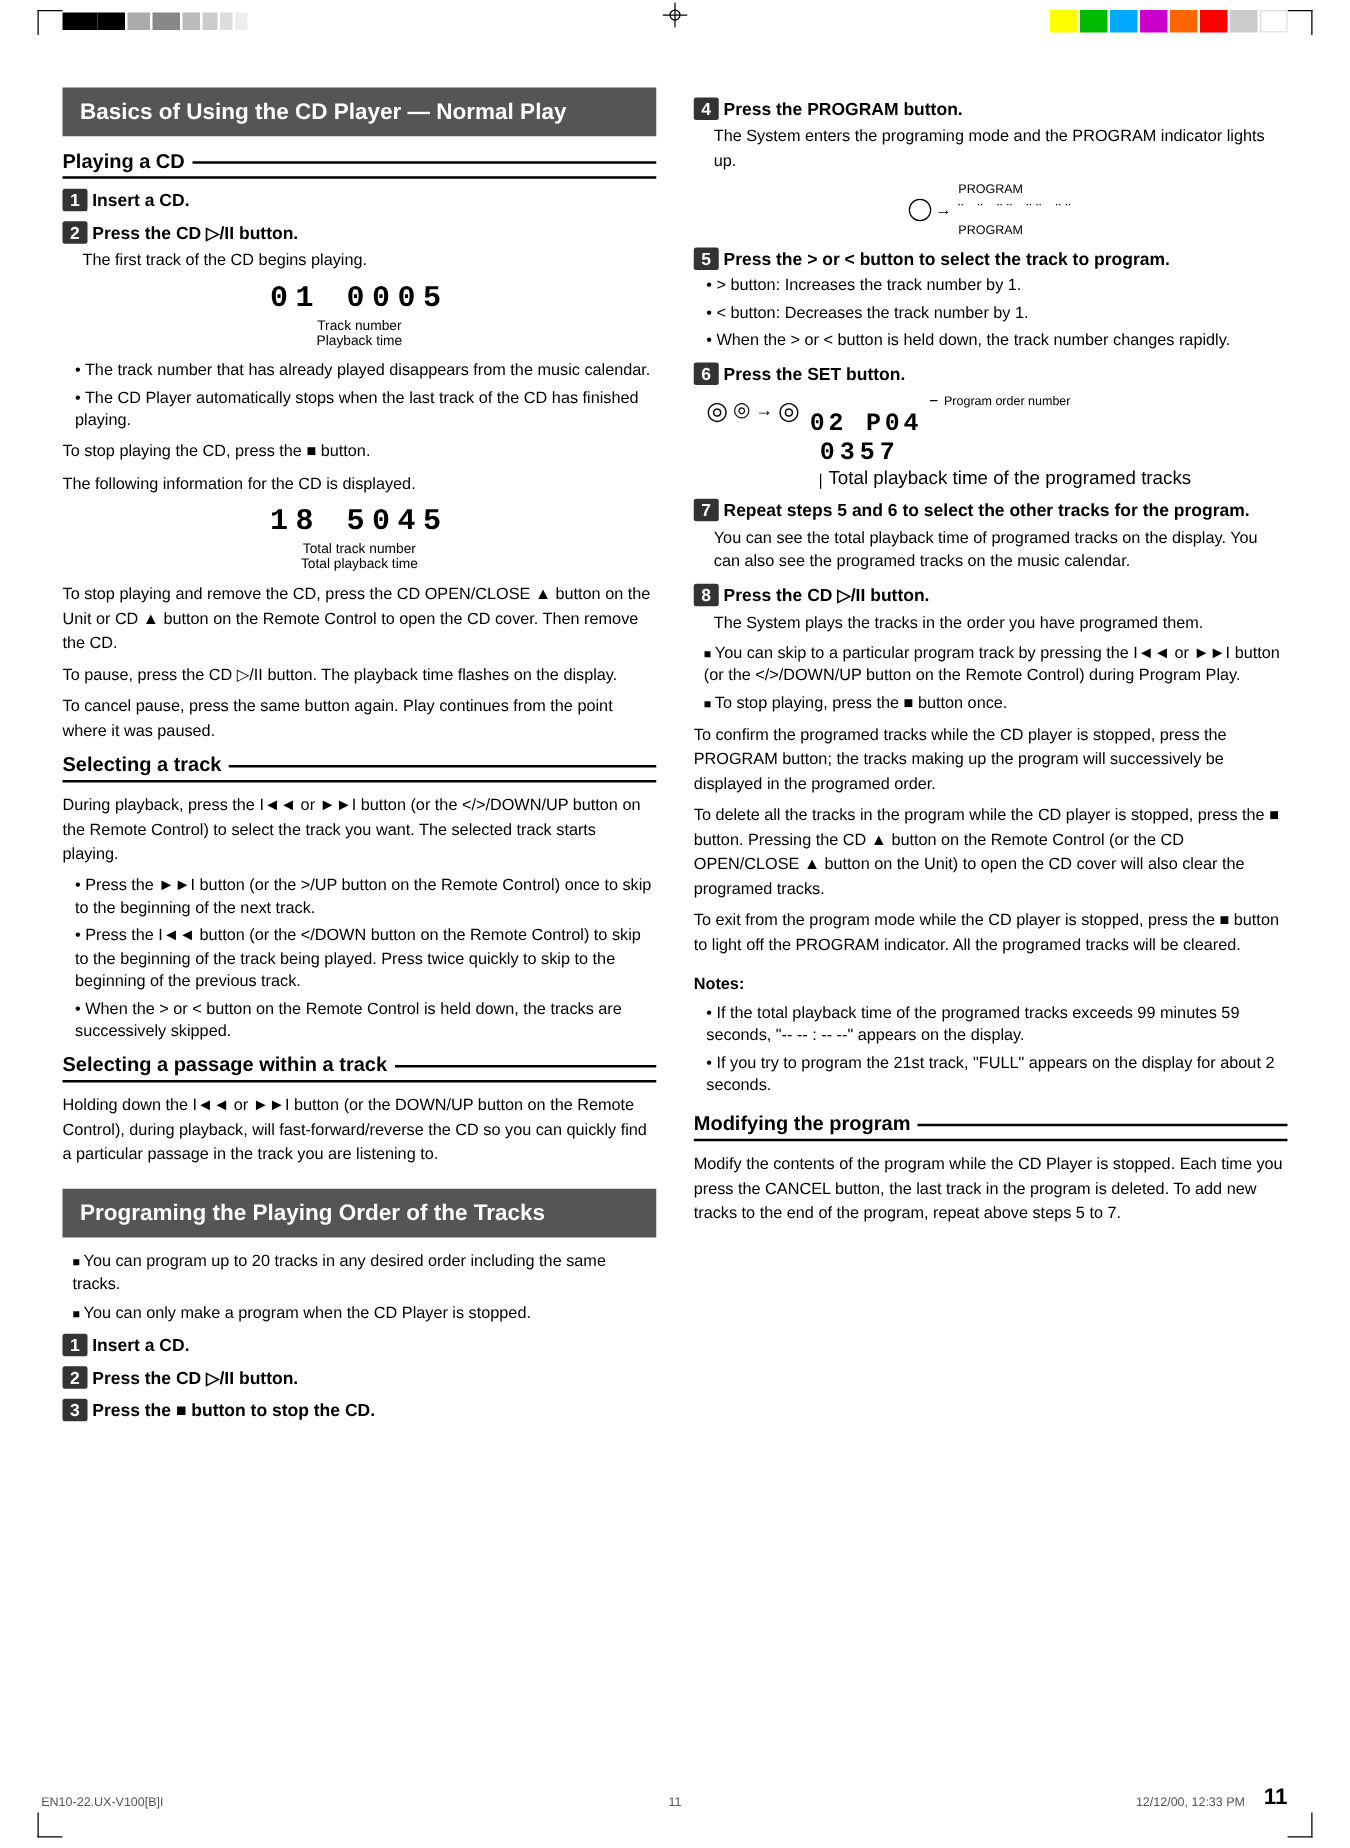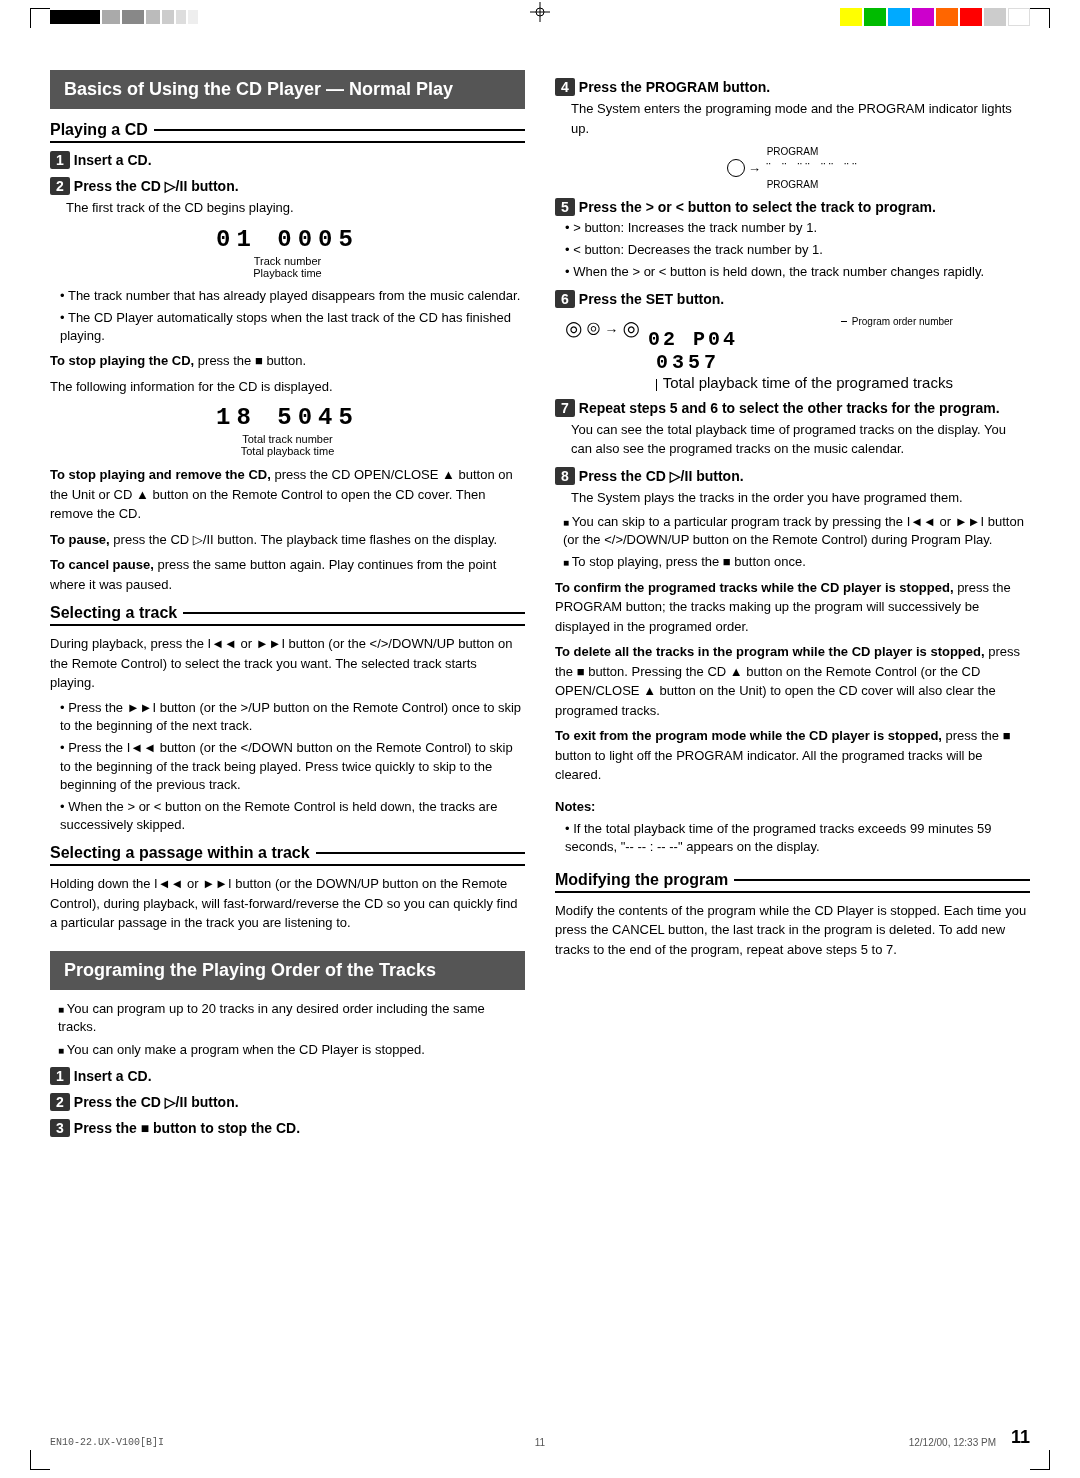--- a/index.html
+++ b/index.html
@@ -51,21 +51,21 @@
     .subsection-title::after {
       content: '';
       display: block;
       flex: 1;
       height: 2px;
       background: #000;
       margin-left: 6px;
     }
     p { margin-bottom: 6px; line-height: 1.5; }
     .indent { margin-left: 16px; }
-    .bold { font-weight: bold; }
+    .bold { font-weight: normal; }
     ul { margin-left: 20px; margin-bottom: 6px; }
     ul li { margin-bottom: 4px; line-height: 1.4; }
     .bullet-square { list-style: none; margin-left: 10px; }
     .bullet-square li::before { content: '• '; }
     .bullet-black { list-style: none; margin-left: 6px; }
     .bullet-black li::before { content: '■ '; font-size: 10px; }
 
     
     .playback-display {
       text-align: center;
@@ -103,24 +103,23 @@
       bottom: 30px;
       right: 50px;
       font-size: 18px;
       font-weight: bold;
     }
 
     
     .footer-left {
       position: absolute;
       bottom: 30px;
-      left: 50px;
+      left: 33px;
       font-size: 10px;
       color: #555;
-      font-family: Liberation Mono, monospace;
     }
     .footer-center {
       position: absolute;
       bottom: 30px;
       left: 50%;
       transform: translateX(-50%);
       font-size: 10px;
       color: #555;
     }
     .footer-right {
@@ -370,21 +369,21 @@
             <div style="display:flex;flex-direction:column;align-items:center;gap:2px;">
               <div style="display:flex;gap:4px;align-items:center;">
 
                 <span style="font-size:20px;">◎</span>
                 <span style="font-size:16px;">◎</span>
                 <span style="font-size:14px;">→</span>
                 <span style="font-size:20px;position:relative;">◎</span>
               </div>
             </div>
             <div style="display:flex;flex-direction:column;">
-              <div style="font-size:10px;text-align:right;margin-bottom:1px;">
+              <div style="font-size:10px;text-align:center;margin-bottom:1px;">
                 <span style="display:inline-block;width:6px;height:1px;background:#000;vertical-align:middle;margin-right:2px;"></span>
                 <span>Program order number</span>
               </div>
               <div style="font-family:'Courier New',monospace;font-size:20px;font-weight:bold;letter-spacing:3px;">02   P04</div>
               <div style="font-family:'Courier New',monospace;font-size:20px;font-weight:bold;letter-spacing:4px;margin-left:8px;">0357</div>
               <div style="font-size:15px;margin-left:8px;">
                 <span style="display:inline-block;width:1px;height:12px;background:#000;vertical-align:bottom;margin-right:2px;"></span>
                 <span>Total playback time of the programed tracks</span>
               </div>
             </div>
@@ -412,20 +411,21 @@
 
           <p><span class="bold">To confirm the programed tracks while the CD player is stopped,</span> <span>press the PROGRAM button; the tracks making up the program will successively be displayed in the programed order.</span></p>
           <p><span class="bold">To delete all the tracks in the program while the CD player is stopped,</span> <span>press the ■ button. Pressing the CD ▲ button on the Remote Control (or the CD OPEN/CLOSE ▲ button on the Unit) to open the CD cover will also clear the programed tracks.</span></p>
           <p><span class="bold">To exit from the program mode while the CD player is stopped,</span> <span>press the ■ button to light off the PROGRAM indicator. All the programed tracks will be cleared.</span></p>
         </div>
 
         <div class="notes-section">
           <p class="notes-title">Notes:</p>
           <ul class="bullet-square">
             <li>If the total playback time of the programed tracks exceeds 99 minutes 59 seconds, "-- -- : -- --" appears on the display.</li>
+            <li>If you try to program the 21st track, "FULL" appears on the display for about 2 seconds.</li>
           </ul>
         </div>
 
         <div class="subsection-title" style="margin-top:14px;">
           <span>Modifying the program</span>
         </div>
         <p>Modify the contents of the program while the CD Player is stopped. Each time you press the CANCEL button, the last track in the program is deleted. To add new tracks to the end of the program, repeat above steps 5 to 7.</p>
 
       </div>
     </div>

